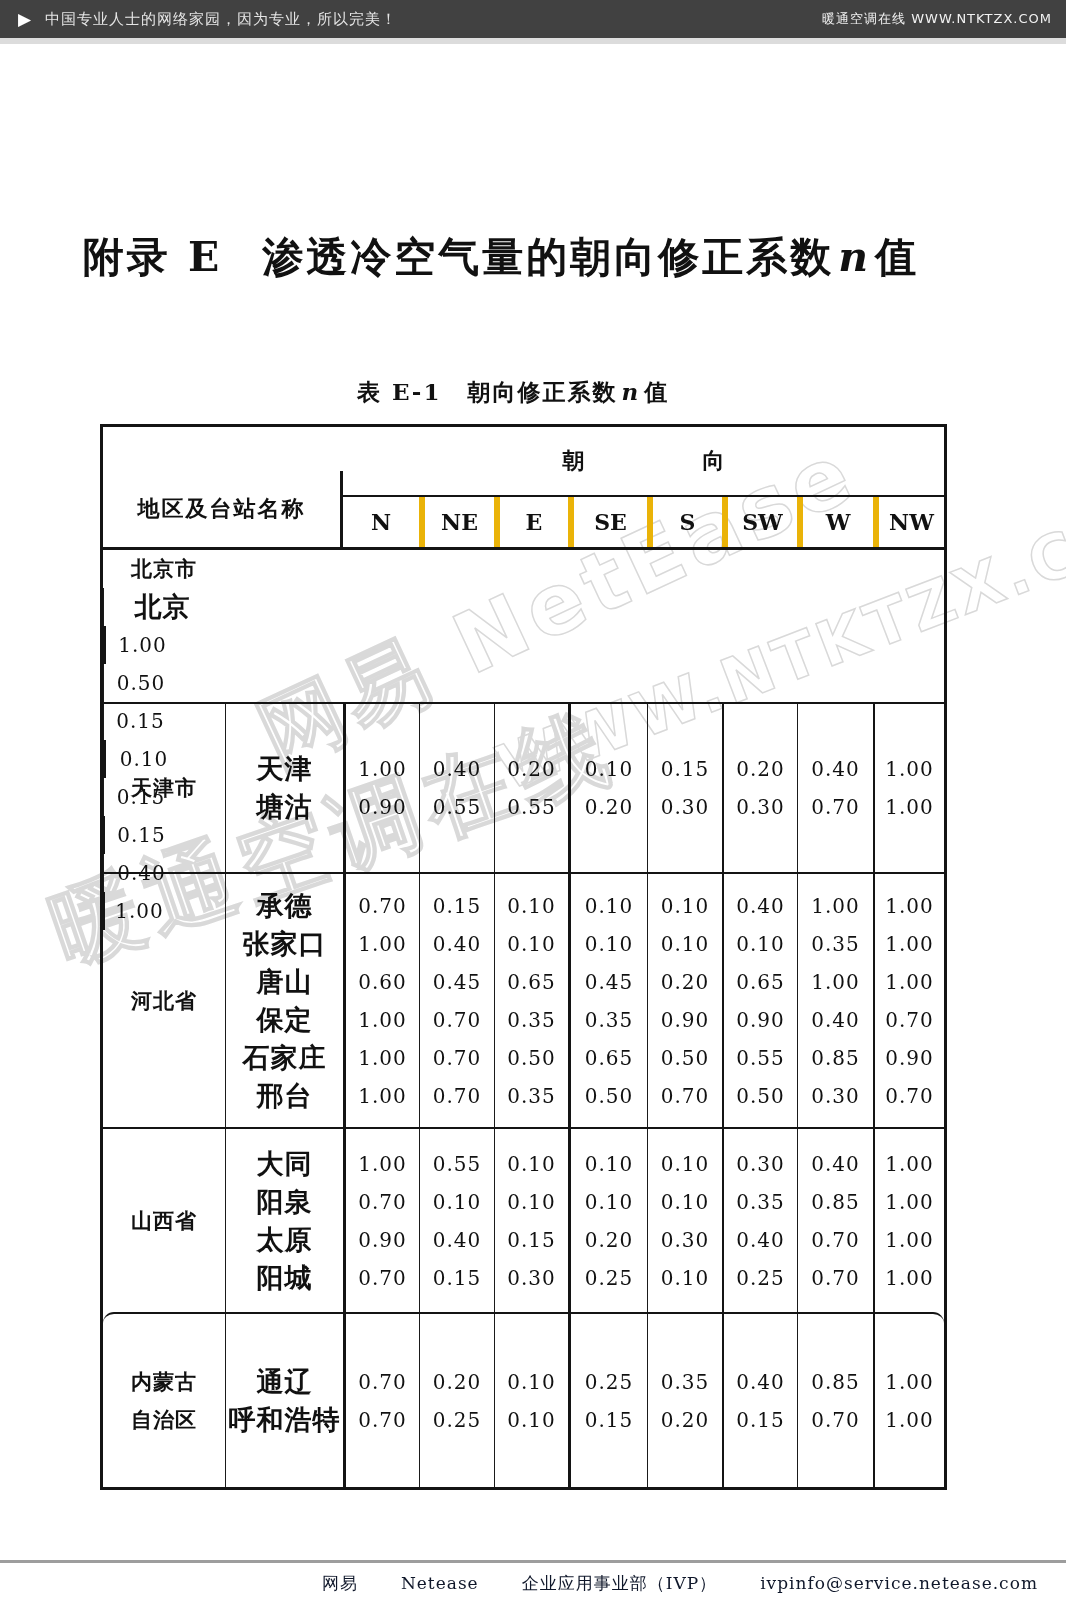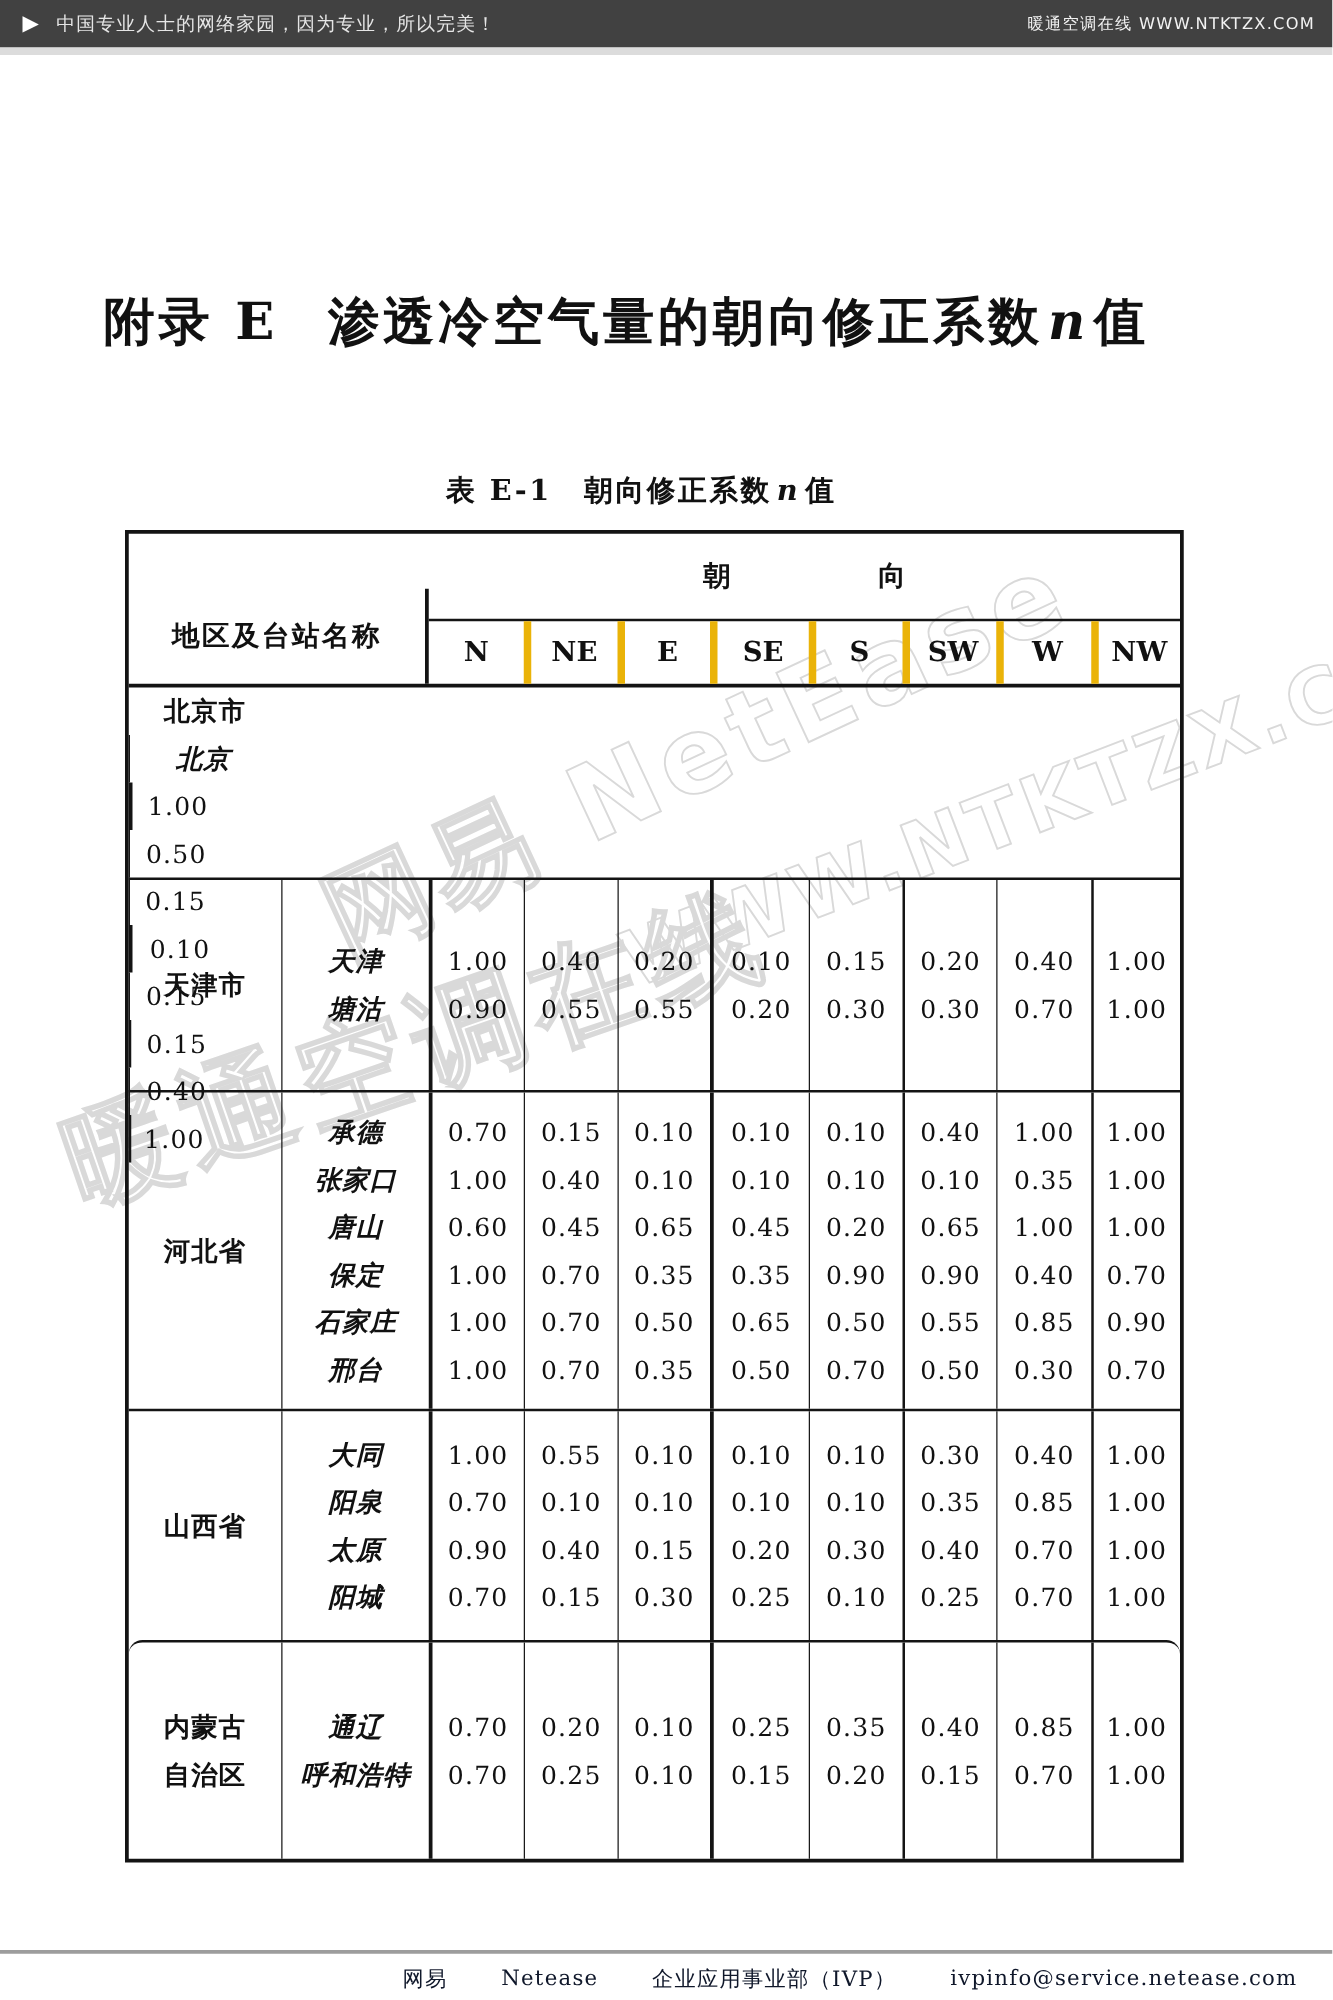--- a/index.html
+++ b/index.html
@@ -81,21 +81,21 @@
   }
   .g-col { display:flex; flex-direction:column; justify-content:center; border-left:1px solid #1a1a1a; }
   .g-citycol { width:118px; }
   .v0 { width:76px; } .v1 { width:75px; } .v2 { width:74px; } .v3 { width:79px; }
   .v4 { width:75px; } .v5 { width:75px; } .v6 { width:76px; } .v7 { width:71px; }
   .g-col.v0 { border-left:3px solid #141414; }
   .g-col.v3 { border-left:3px solid #141414; }
   .g-col.v5 { border-left:2px solid #141414; }
   .g-col.v7 { border-left:2.5px solid #141414; }
   .cell-line { height:38px; line-height:38px; text-align:center; }
-  .city-name { font-size:21px; font-weight:bold; letter-spacing:1px;font-style:italic; }
+  .city-name { font-size:27px; font-weight:bold; letter-spacing:1px; }
   .value { font-size:20px; letter-spacing:1px; }
 
   
   .footer-rule { position:absolute; top:1560px; left:0; width:1066px; height:3px; background:#9d9d9d; }
   .footer-text {
     position:absolute; top:1568px; left:0; width:1066px; height:30px;
     display:flex; justify-content:flex-end; align-items:center; gap:43px;
     padding-right:28px; font-size:17px; letter-spacing:1px; color:#0f172a;
   }
 </style>

